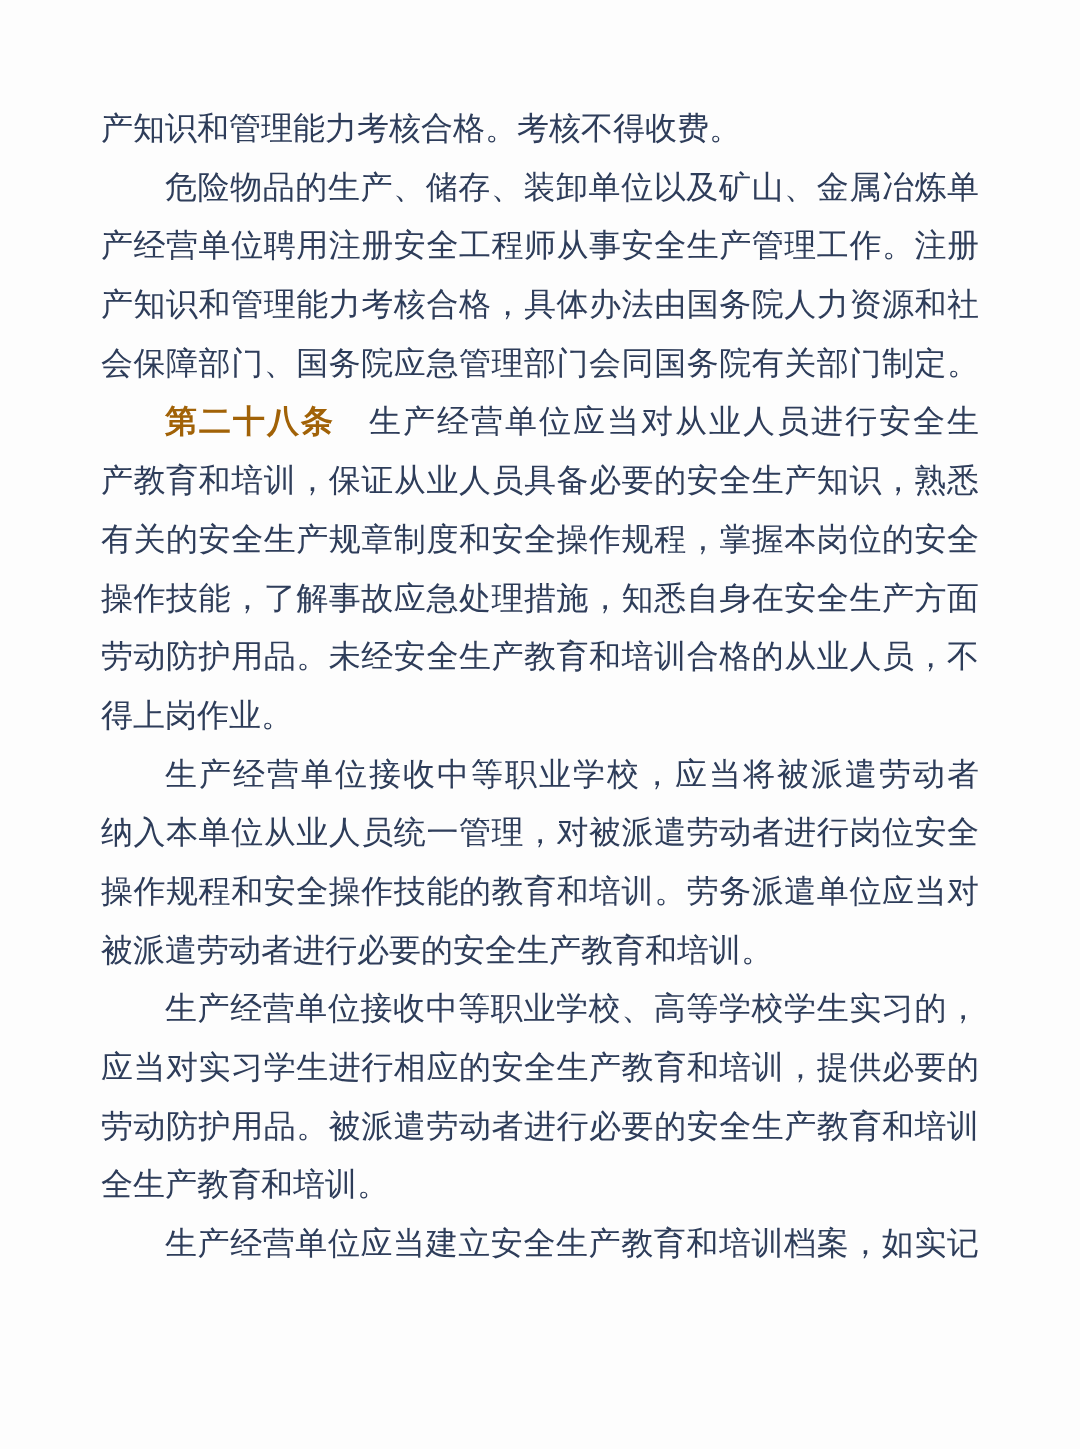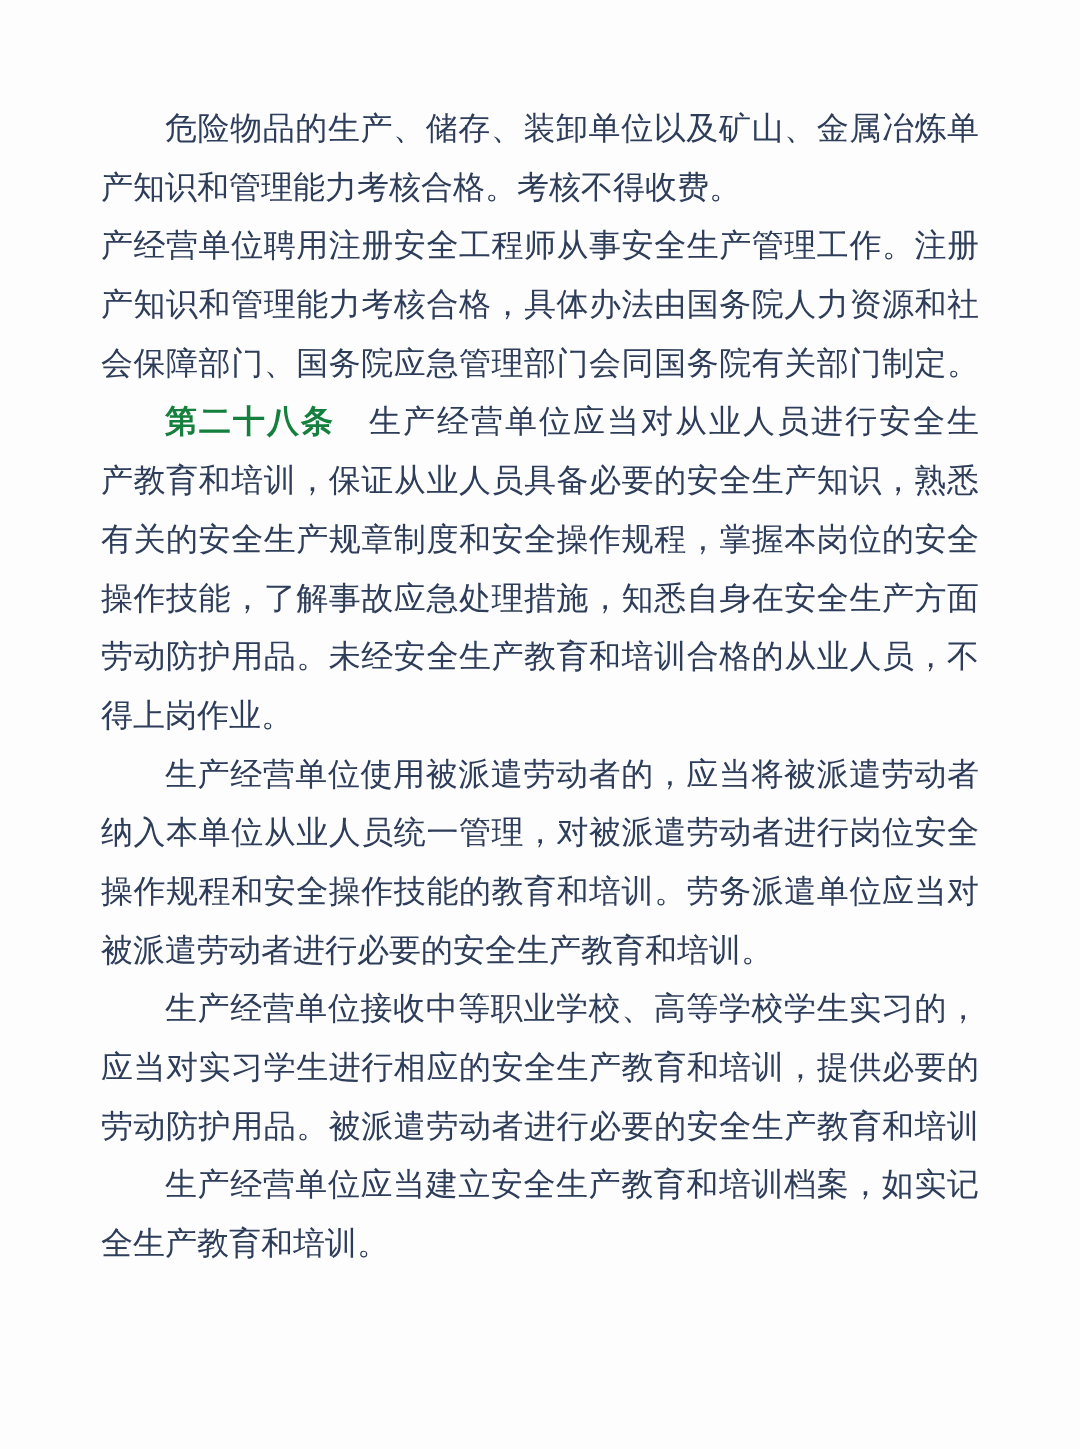--- a/index.html
+++ b/index.html
@@ -31,56 +31,56 @@
     white-space: normal;
   }
   .j {
     text-align: justify;
     text-align-last: justify;
   }
   .ind { padding-left: 64px; }
   .article {
     font-family: "Liberation Sans", "DejaVu Sans", sans-serif;
     font-weight: 700;
-    color: #15803d;
+    color: #a16207;
   }
   .gap {
     display: inline-block;
     width: 32px;
     height: 1px;
   }
 </style>
 </head>
 <body>
 
 <div class="page">
   <div class="content">
 
+    <div class="ln">产知识和管理能力考核合格。考核不得收费。</div>
+
     <div class="ln ind j">危险物品的生产、储存、装卸单位以及矿山、金属冶炼单</div>
-
-    <div class="ln">产知识和管理能力考核合格。考核不得收费。</div>
     <div class="ln j">产经营单位聘用注册安全工程师从事安全生产管理工作。注册</div>
     <div class="ln j">产知识和管理能力考核合格，具体办法由国务院人力资源和社</div>
     <div class="ln j">会保障部门、国务院应急管理部门会同国务院有关部门制定。</div>
 
     <div class="ln ind j">
       <span class="article">第二十八条</span><span class="gap"></span><span>生产经营单位应当对从业人员进行安全生</span>
     </div>
     <div class="ln j">产教育和培训，保证从业人员具备必要的安全生产知识，熟悉</div>
     <div class="ln j">有关的安全生产规章制度和安全操作规程，掌握本岗位的安全</div>
     <div class="ln j">操作技能，了解事故应急处理措施，知悉自身在安全生产方面</div>
     <div class="ln j">劳动防护用品。未经安全生产教育和培训合格的从业人员，不</div>
     <div class="ln">得上岗作业。</div>
 
-    <div class="ln ind j">生产经营单位使用被派遣劳动者的，应当将被派遣劳动者</div>
+    <div class="ln ind j">生产经营单位接收中等职业学校，应当将被派遣劳动者</div>
     <div class="ln j">纳入本单位从业人员统一管理，对被派遣劳动者进行岗位安全</div>
     <div class="ln j">操作规程和安全操作技能的教育和培训。劳务派遣单位应当对</div>
     <div class="ln">被派遣劳动者进行必要的安全生产教育和培训。</div>
 
     <div class="ln ind j">生产经营单位接收中等职业学校、高等学校学生实习的，</div>
     <div class="ln j">应当对实习学生进行相应的安全生产教育和培训，提供必要的</div>
     <div class="ln j">劳动防护用品。被派遣劳动者进行必要的安全生产教育和培训</div>
+    <div class="ln">全生产教育和培训。</div>
+
     <div class="ln ind j">生产经营单位应当建立安全生产教育和培训档案，如实记</div>
-
-    <div class="ln">全生产教育和培训。</div>
 
   </div>
 </div>
 
 </body></html>

